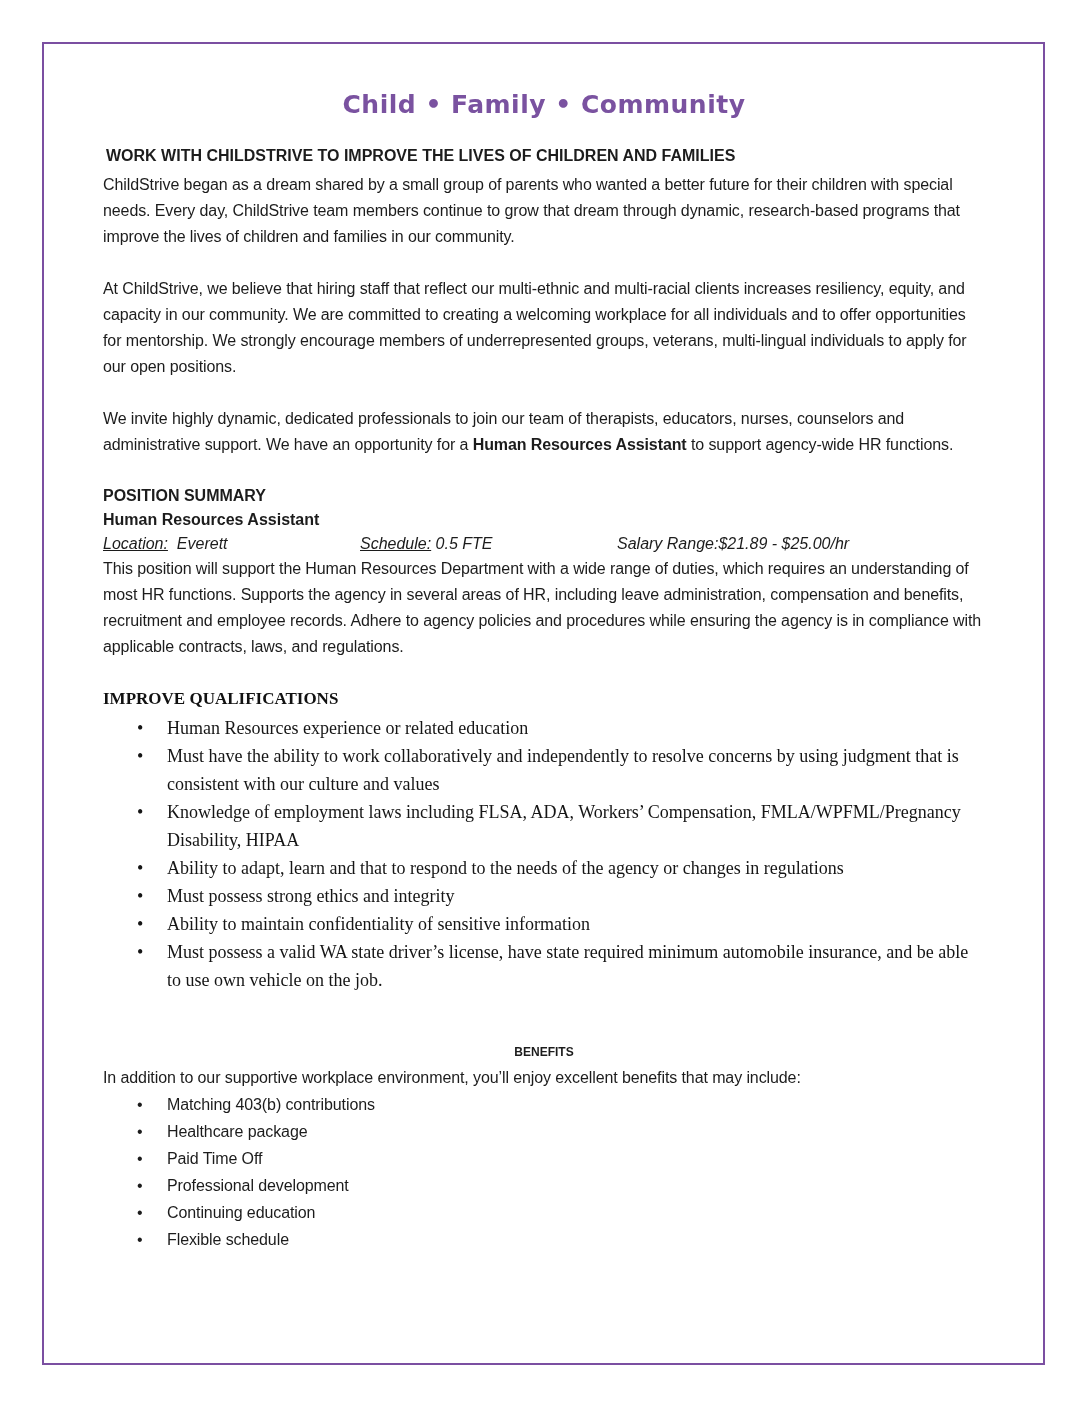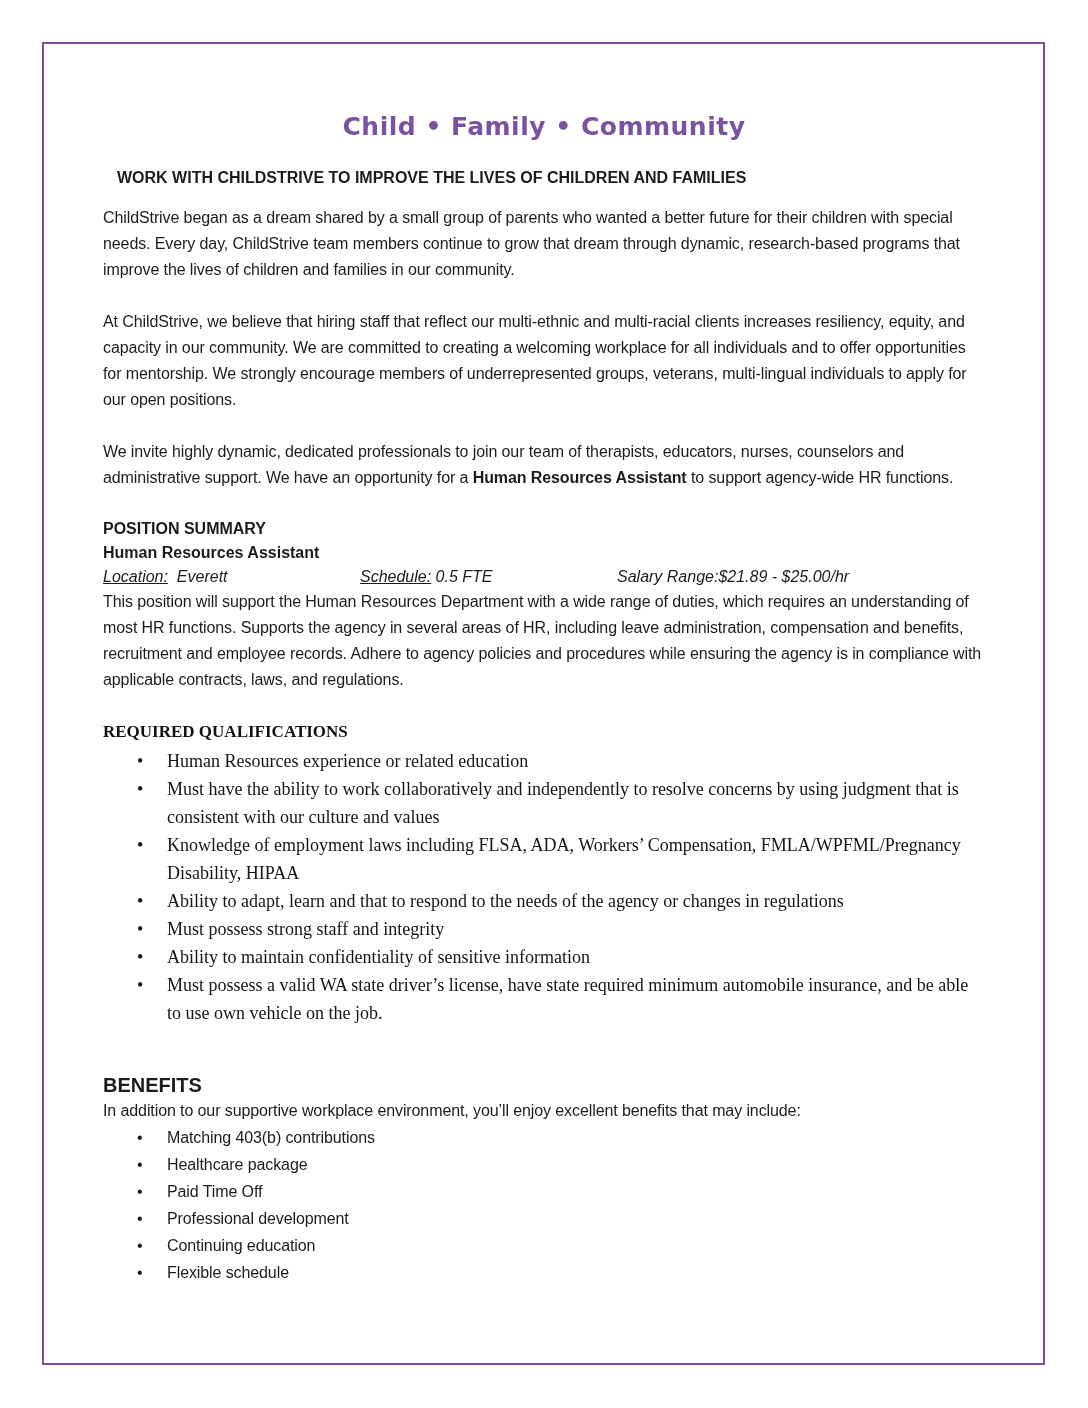--- a/index.html
+++ b/index.html
@@ -47,39 +47,39 @@
     position:absolute;
     top:-6px;right:34px;
     width:66px;height:62px;
   }
   .logo-person{
     position:absolute;
     top:42px;right:96px;
     width:24px;height:40px;
   }
   .logo-tagline{
-    margin-top:24px;
+    margin-top:2px;
     font-family:"DejaVu Sans",sans-serif;
     font-weight:bold;
     font-size:25px;
     letter-spacing:0.5px;
     color:#7a52a0;
   }
   
   .sans-par{
     font-size:16px;
     letter-spacing:-0.1px;
     line-height:26px;
     margin:0 0 26px 0;
   }
   .sans-heading{
     font-weight:bold;
     font-size:16px;
     line-height:26px;
-    margin:14px;
+    margin:3px;
   }
   .pos-heading{
     font-weight:bold;
     font-size:16px;
     line-height:24px;
     margin:8px 0 0 0;
   }
   .pos-subheading{
     font-weight:bold;
     font-size:16px;
@@ -130,23 +130,24 @@
     line-height:28px;
     color:#151515;
   }
   ul.sans-list li{
     font-size:16px;
     letter-spacing:-0.1px;
     line-height:27px;
   }
   .benefits-heading{
     font-weight:bold;
-    font-size:20px;
+    font-size:12px;
     line-height:25px;
     margin:46px 0 0 0;
+    text-align:center;
   }
   .benefits-intro{
     font-size:16px;
     letter-spacing:-0.1px;
     line-height:25px;
     margin:0 0 1px 0;
   }
 </style>
 </head>
 <body>
@@ -166,41 +167,41 @@
 
   <p class="pos-heading">POSITION SUMMARY</p>
   <p class="pos-subheading">Human Resources Assistant</p>
   <div class="meta-line">
     <span class="meta-seg1"><span class="meta-label">Location:</span><span style="white-space:pre;">  Everett</span></span>
     <span class="meta-seg2"><span class="meta-label">Schedule:</span><span style="white-space:pre;"> 0.5 FTE</span></span>
     <span>Salary Range:$21.89 - $25.00/hr</span>
   </div>
   <p class="pos-body">This position will support the Human Resources Department with a wide range of duties, which requires an understanding of most HR functions.  Supports the agency in several areas of HR, including leave administration, compensation and benefits, recruitment and employee records.  Adhere to agency policies and procedures while ensuring the agency is in compliance with applicable contracts, laws, and regulations.</p>
 
-  <p class="serif-heading">REQUIRED QUALIFICATIONS</p>
+  <p class="serif-heading">IMPROVE QUALIFICATIONS</p>
   <ul class="doc-list serif-list">
       <li>
         <span class="bullet">•</span>
         <span>Human Resources experience or related education</span>
       </li>
       <li>
         <span class="bullet">•</span>
         <span>Must have the ability to work collaboratively and independently to resolve concerns by using judgment that is consistent with our culture and values</span>
       </li>
       <li>
         <span class="bullet">•</span>
         <span>Knowledge of employment laws including FLSA, ADA, Workers’ Compensation, FMLA/WPFML/Pregnancy Disability, HIPAA</span>
       </li>
       <li>
         <span class="bullet">•</span>
         <span>Ability to adapt, learn and that to respond to the needs of the agency or changes in regulations</span>
       </li>
       <li>
         <span class="bullet">•</span>
-        <span>Must possess strong staff and integrity</span>
+        <span>Must possess strong ethics and integrity</span>
       </li>
       <li>
         <span class="bullet">•</span>
         <span>Ability to maintain confidentiality of sensitive information</span>
       </li>
       <li>
         <span class="bullet">•</span>
         <span>Must possess a valid WA state driver’s license, have state required minimum automobile insurance, and be able to use own vehicle on the job.</span>
       </li>
     </ul>

